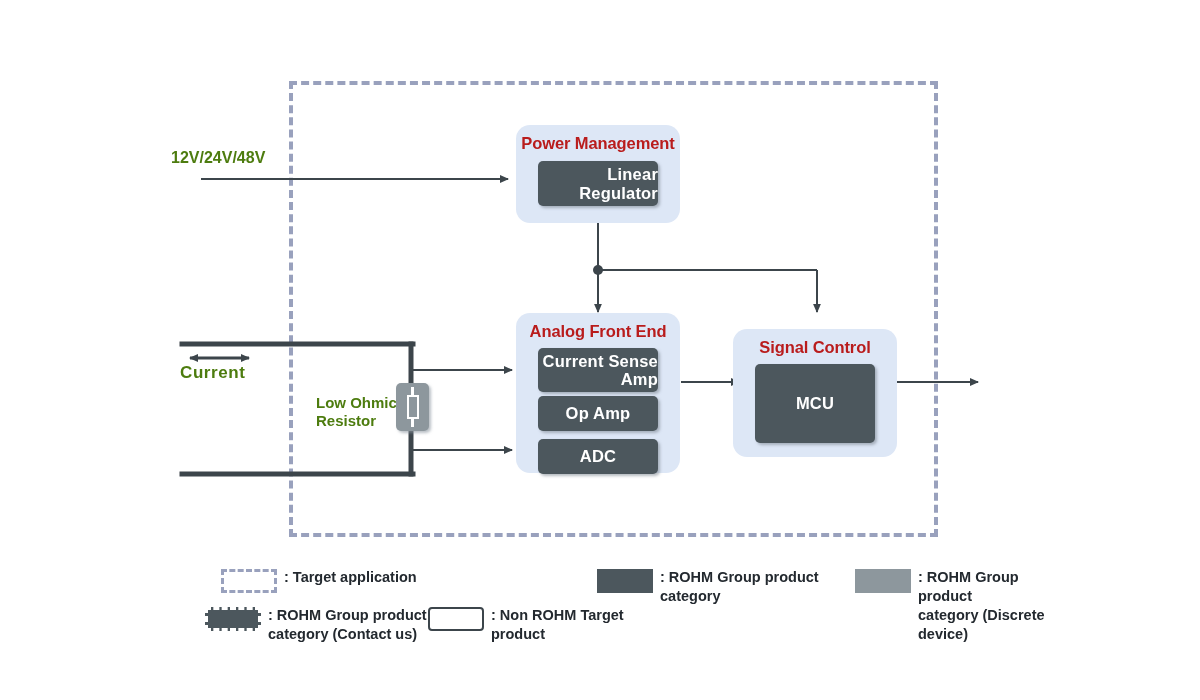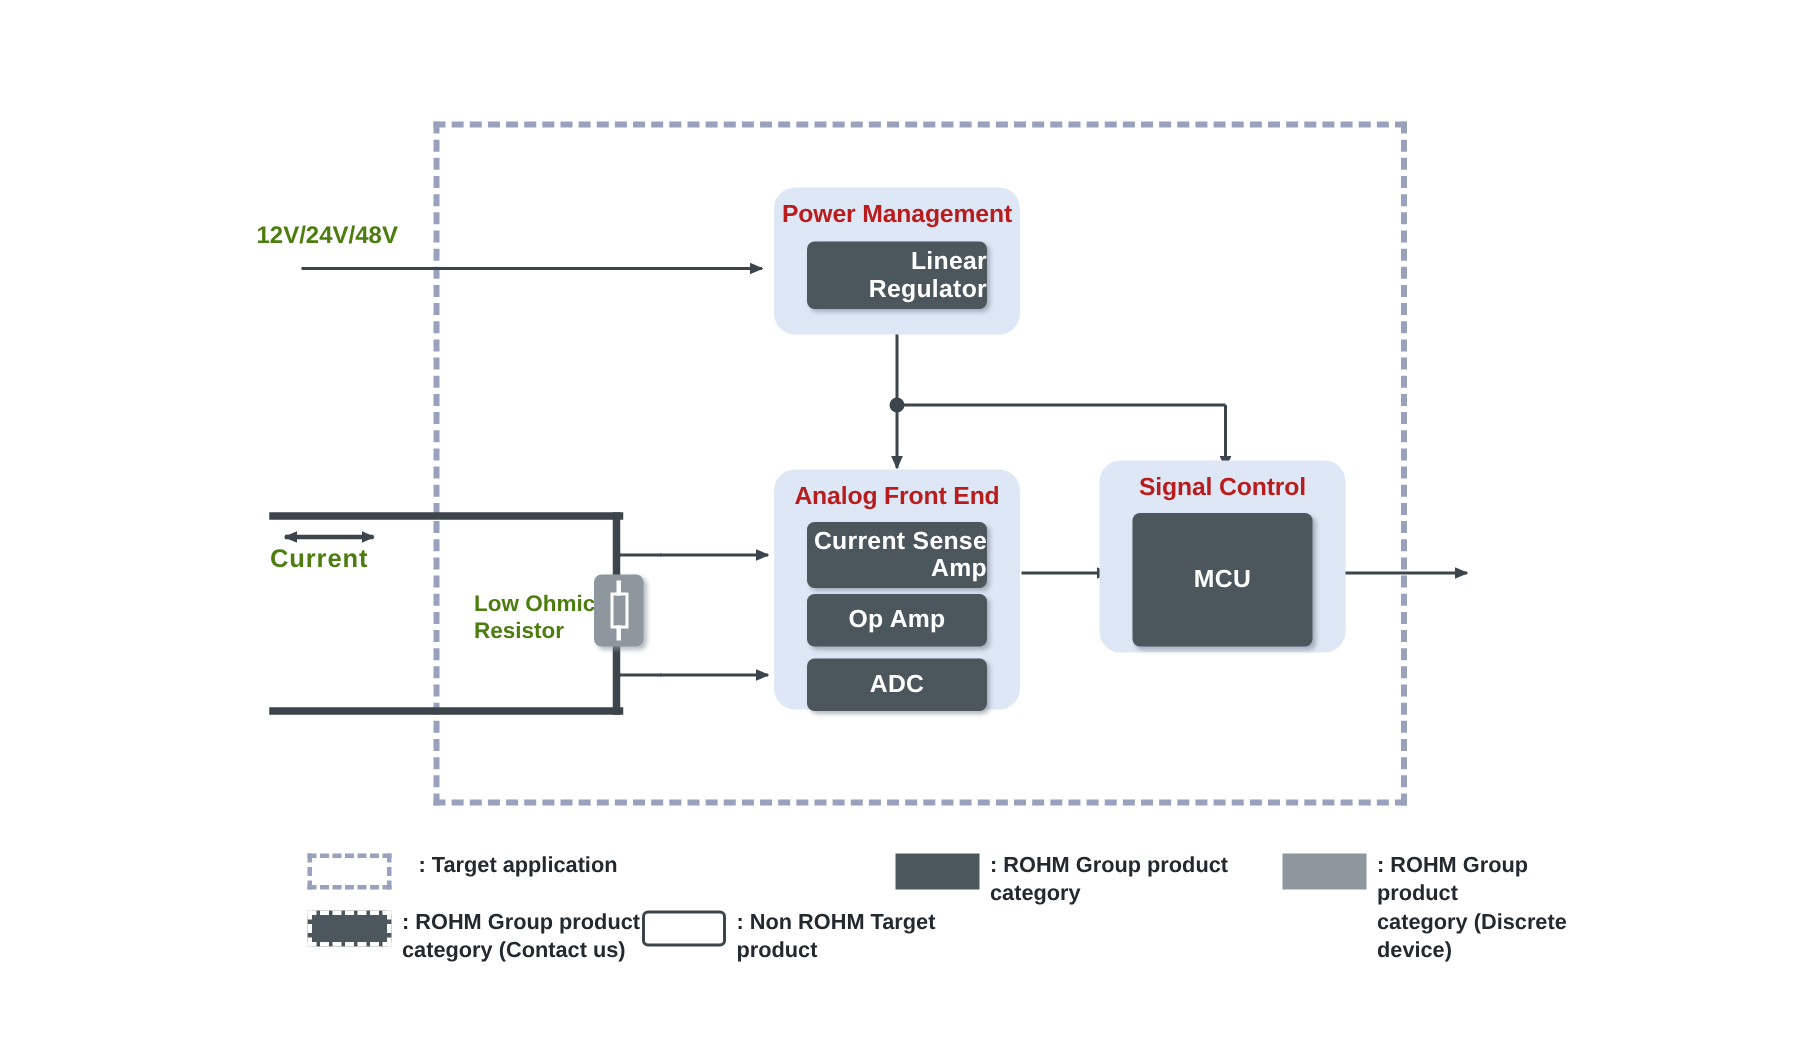--- a/index.html
+++ b/index.html
@@ -203,28 +203,28 @@
   </div>
 
   <div class="abs subsystem" style="left:516px; top:313px; width:164px; height:160px;">
     <div class="subsystem-title" style="top:9px;">Analog Front End</div>
     <div class="product-box abs" style="left:22px; top:35px; width:120px; height:44px;">Current
 Sense Amp</div>
     <div class="product-box abs" style="left:22px; top:126px; width:120px; height:35px;">ADC</div>
     <div class="product-box abs" style="left:22px; top:83px; width:120px; height:35px;">Op Amp</div>
   </div>
 
-  <div class="abs subsystem" style="left:733px; top:307px; width:164px; height:128px;">
+  <div class="abs subsystem" style="left:733px; top:329px; width:164px; height:128px;">
     <div class="subsystem-title" style="top:9px;">Signal Control</div>
-    <div class="product-box abs" style="left:22px; top:35px; width:120px; height:89px;">MCU</div>
+    <div class="product-box abs" style="left:22px; top:35px; width:120px; height:79px;">MCU</div>
   </div>
 
   <div id="legend">
 
-    <div class="legend-item" style="left:0px; top:10px;gap:11px;">
+    <div class="legend-item" style="left:16px; top:10px;">
       <span class="legend-swatch sw-target-app"></span>
       <span class="legend-text">: Target application</span>
     </div>
 
 
     <div class="legend-item" style="left:392px; top:10px;">
       <span class="legend-swatch sw-product"></span>
       <span class="legend-text">: ROHM Group product
   category</span>
     </div>

